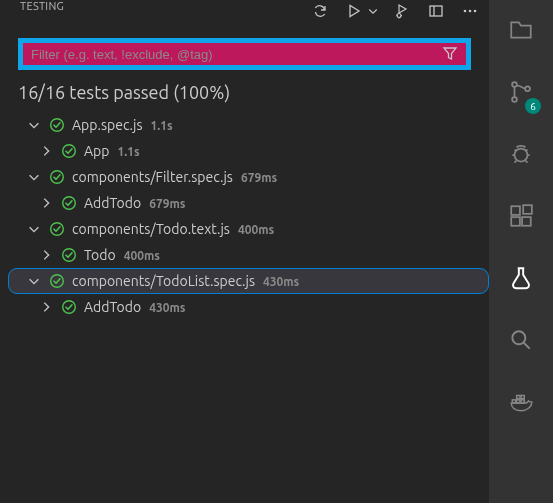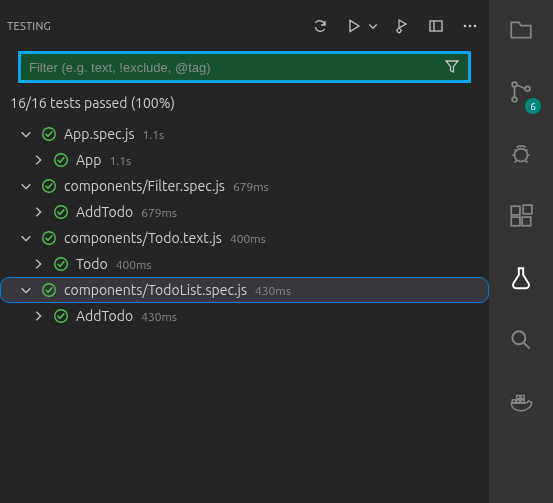--- a/index.html
+++ b/index.html
@@ -13,62 +13,62 @@
   }
   .panel {
     width: 489px;
     height: 503px;
     background: #252526;
     display: flex;
     flex-direction: column;
   }
   .panel-header {
     display: flex;
-    align-items: center;
-    height: 51px;
-    padding: 0 8px 0 7px;
+    align-items: flex-start;
+    height: 38px;
+    padding: 0 8px 0 20px;
   }
   .panel-title {
     font-size: 11px;
     letter-spacing: 0.3px;
     color: #bbbbbb;
     flex: 1;
   }
   .header-actions { display: flex; gap: 12px; align-items: center; }
   .icon-btn {
     width: 22px; height: 22px;
     display: flex; align-items: center; justify-content: center;
     color: #c5c5c5; cursor: pointer;
   }
   .icon-btn svg { width: 16px; height: 16px; }
   .run-group { display: flex; align-items: center; gap: 2px; }
 
   .filter-wrap { padding: 0 18px 6px 18px; }
   .filter {
     position: relative;
-    background: #14532d;
-    border: 3px solid #0ea5e9;
+    background: #be185d;
+    border: 5px solid #0ea5e9;
     height: 32px;
     display: flex; align-items: center;
     padding: 0 8px;
   }
   .filter input {
     flex: 1; background: transparent; border: none; outline: none;
     color: #cccccc; font-size: 13px;
   }
   .filter input::placeholder { color: #8a8a8a; }
   .filter .filter-icon { color: #c5c5c5; }
 
   .summary {
-    padding: 6px 0 10px 10px;
-    font-size: 14px;
+    padding: 6px 0 10px 18px;
+    font-size: 18px;
     color: #cccccc;
   }
 
-  .tree { flex: 1; overflow: auto; }
+  .tree { flex: 1; overflow: auto; padding-left: 8px; }
   .row {
     display: flex; align-items: center;
     height: 26px;
     padding-right: 8px;
     gap: 6px;
     cursor: pointer;
   }
   .row.depth0 { padding-left: 18px; }
   .row.depth1 { padding-left: 30px; }
   .row.selected {
@@ -77,21 +77,21 @@
     background: #37373d;
     border-radius: 9px;
   }
   .chev { width: 16px; height: 16px; display:flex; align-items:center; justify-content:center; color:#c5c5c5; }
   .chev svg { width: 14px; height: 14px; }
   .status { width: 18px; height: 18px; display:flex; align-items:center; justify-content:center; }
   .status svg { width: 16px; height: 16px; }
   .pass circle.ring { stroke: #4ec14e; }
   .pass path.check { stroke: #4ec14e; }
   .label { font-size: 14px; color: #cccccc; white-space: nowrap; }
-  .duration { font-size: 12px; color: #8a8a8a; margin-left: 2px; }
+  .duration { font-size: 12px; color: #8a8a8a; margin-left: 2px; font-weight: bold; }
 
   
   .activity {
     width: 64px;
     height: 503px;
     background: #333333;
     display: flex; flex-direction: column; align-items: center;
     padding-top: 10px;
     gap: 22px;
   }

